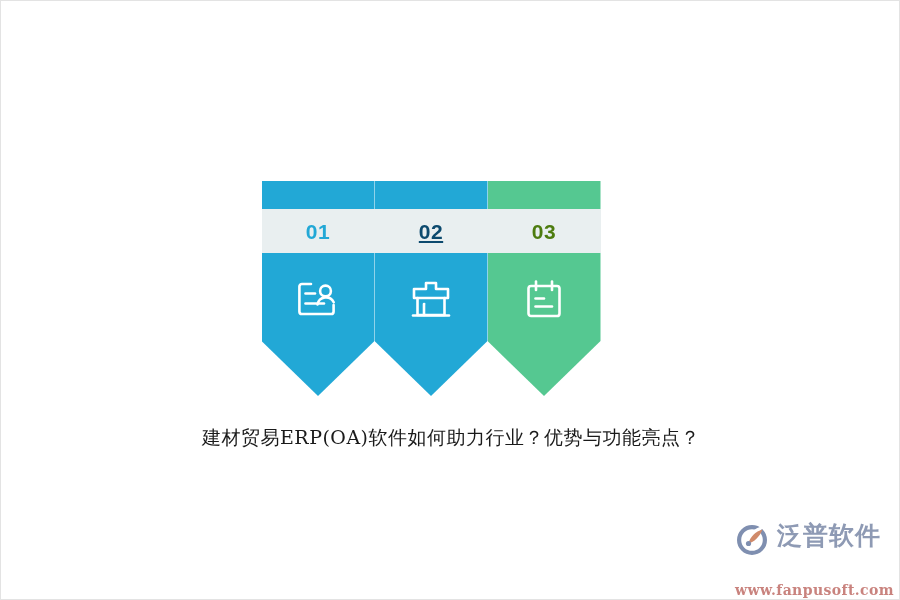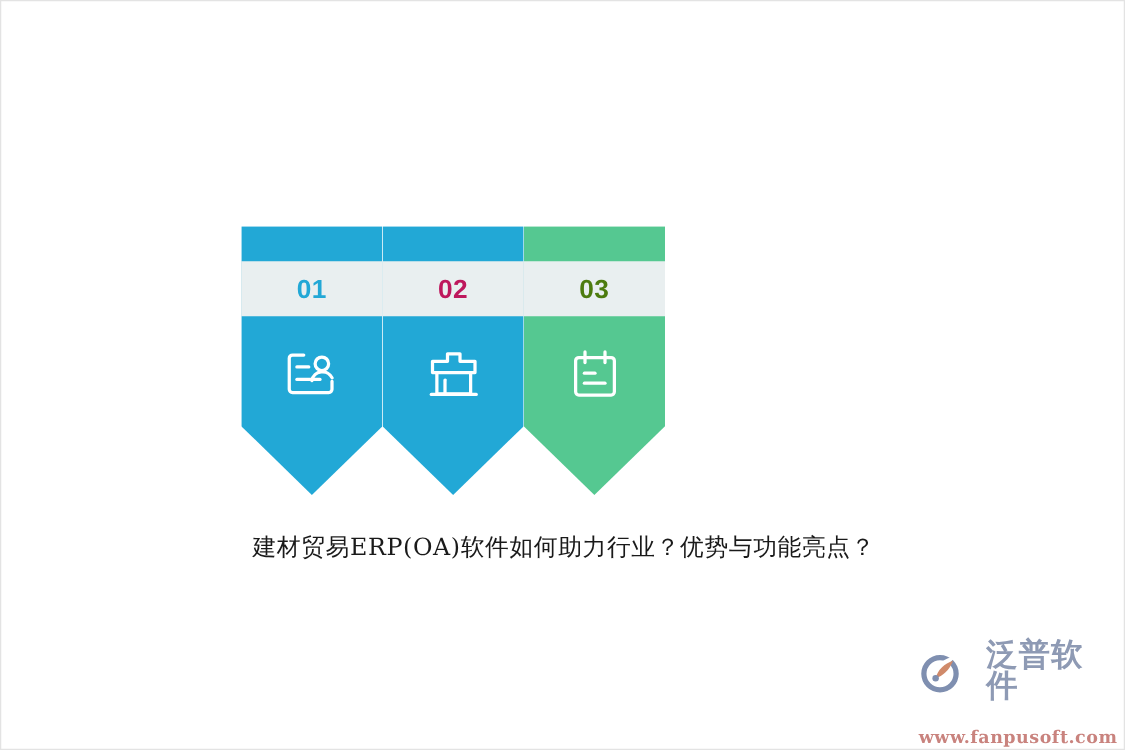--- a/index.html
+++ b/index.html
@@ -21,21 +21,21 @@
   }
 
   
   .ribbon-row {
     position: absolute;
     left: 192px;
     top: 180px;
     width: 476px;
     height: 215px;
     display: flex;
-    justify-content: flex-start;
+    justify-content: center;
   }
   .ribbon {
     position: relative;
     width: 113px;
     height: 215px;
   }
   .ribbon-body {
     position: absolute;
     inset: 0;
     -webkit-clip-path: polygon(0 0, 100% 0, 100% 74.4%, 50% 100%, 0 74.4%);
@@ -89,22 +89,22 @@
   
   .watermark {
     position: absolute;
     right: 14px;
     bottom: 14px;
     width: 150px;
     height: 62px;
   }
   .wm-top {
     display: flex;
-    align-items: flex-end;
-    gap: 20px;
+    align-items: flex-start;
+    gap: 8px;
     height: 38px;
   }
   .wm-mark {
     flex: 0 0 auto;
   }
   .wm-name {
     font-family: "DejaVu Sans", "Liberation Sans", sans-serif;
     font-size: 25px;
     font-weight: bold;
     color: #8e9ab4;
@@ -140,21 +140,21 @@
           <line x1="8.5" y1="22.5" x2="27" y2="22.5"></line>
           <circle cx="28.5" cy="10" r="5.4"></circle>
           <path d="M20.5 23.5 a8.6 8.6 0 0 1 16.2 -2.2"></path>
         </svg>
       </div>
     </div>
 
     <div class="ribbon">
       <div class="ribbon-body" style="background:#22a8d6;"></div>
       <div class="ribbon-band">
-        <span class="ribbon-num" style="color:#be185d;">02</span>
+        <span class="ribbon-num" style="color:#0c4a6e;text-decoration:underline;">02</span>
       </div>
       <div class="ribbon-icon">
         <svg width="40" height="40" viewBox="0 0 40 40" fill="none" stroke="#ffffff" stroke-width="2.6" stroke-linecap="round" stroke-linejoin="round">
           <path d="M15 4 H25 V10 H37 V19 H3 V10 H15 Z"></path>
           <path d="M6.5 19 V36 H33.5 V19"></path>
           <line x1="2" y1="36.5" x2="38" y2="36.5"></line>
           <path d="M13 36 V25 H13.2"></path>
         </svg>
       </div>
     </div>

